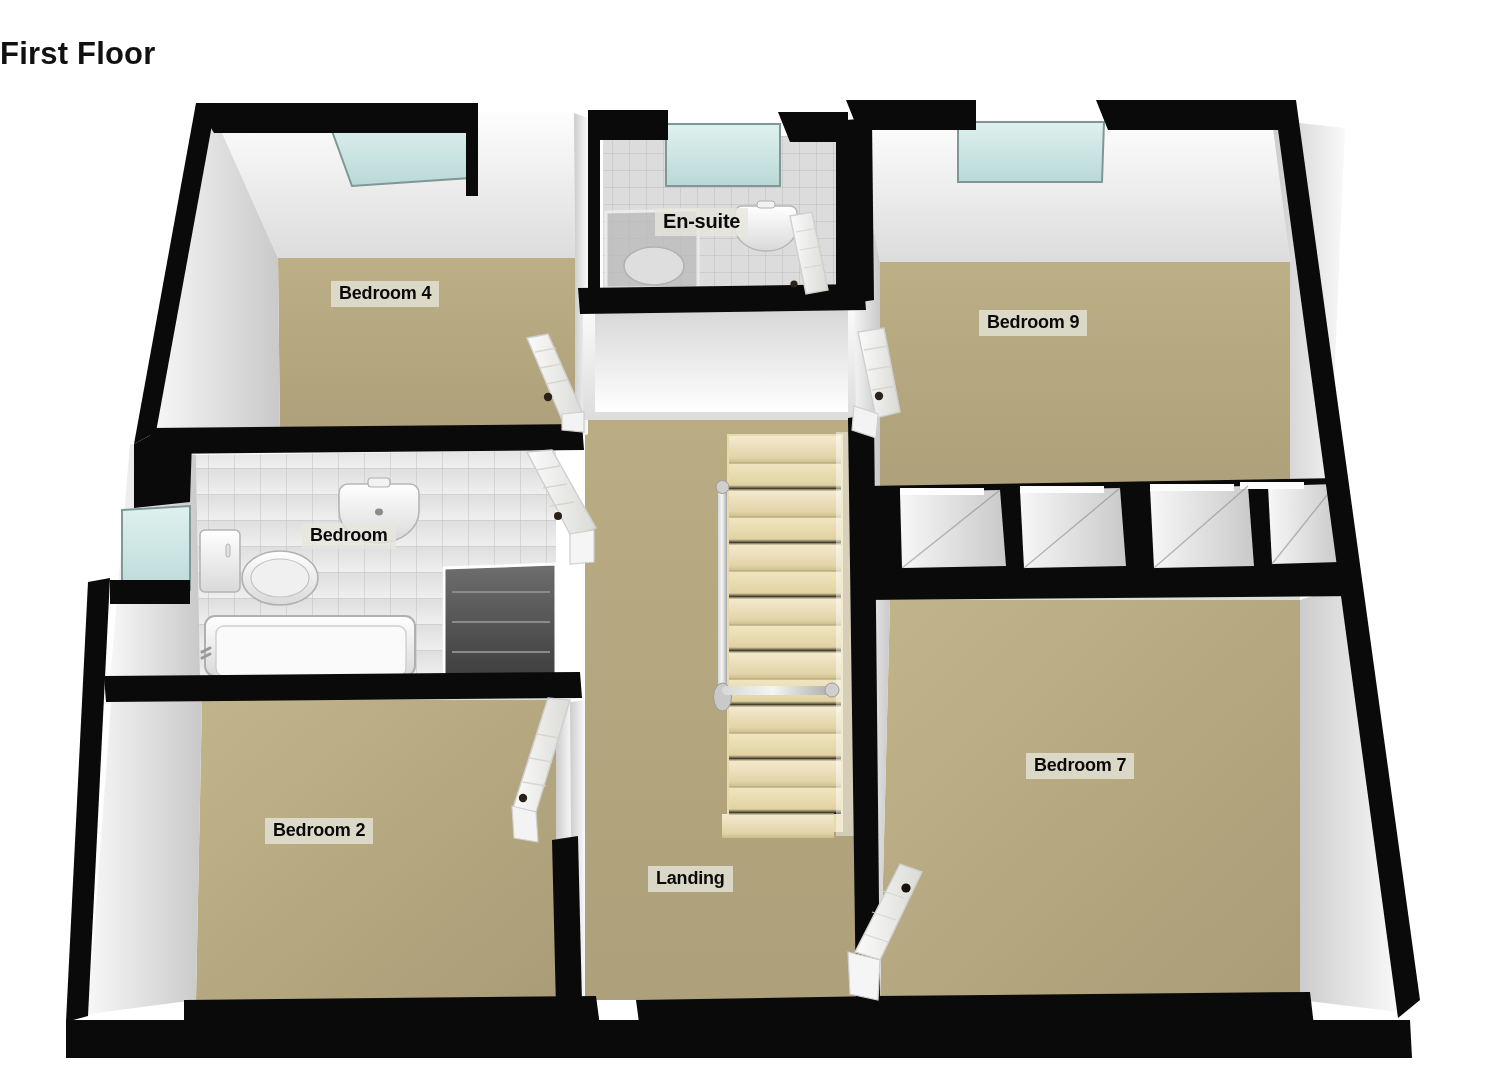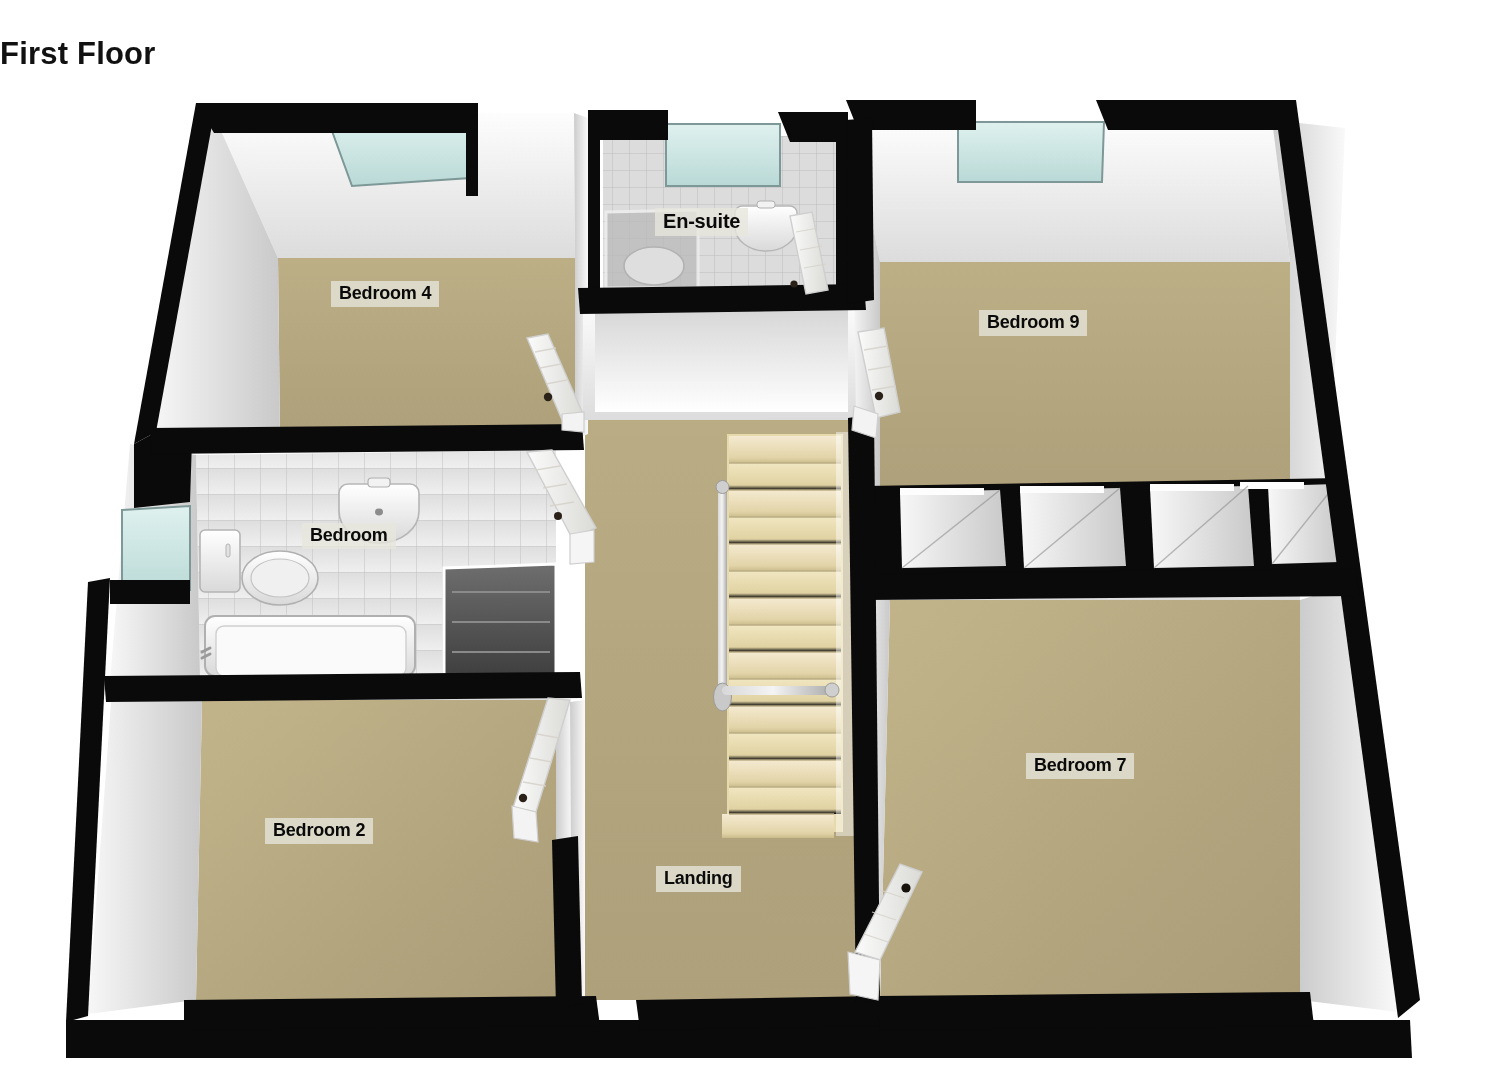--- a/index.html
+++ b/index.html
@@ -23,21 +23,21 @@
     font-size:18px;font-weight:bold;color:#0a0a0a;
     background:rgba(231,229,221,.78);
     padding:2px 8px 3px 8px;line-height:1.14;
     letter-spacing:-.2px;
   }
   .lbl-bed4 {left:331px; top:281px;}
   .lbl-ensuite{left:655px; top:208px; font-size:20px;}
   .lbl-bed2 {left:979px; top:310px;}
   .lbl-bath {left:302px; top:523px;}
   .lbl-bed5 {left:265px; top:818px;}
-  .lbl-land {left:648px; top:866px;margin-left:8px;}
+  .lbl-land {left:648px; top:866px;}
   .lbl-bed3 {left:1026px;top:753px;}
 </style>
 </head>
 <body>
 
 <div id="stage">
 
   <div id="plan-title">First Floor</div>
 
   <svg id="plan" viewBox="0 0 1485 1080">

